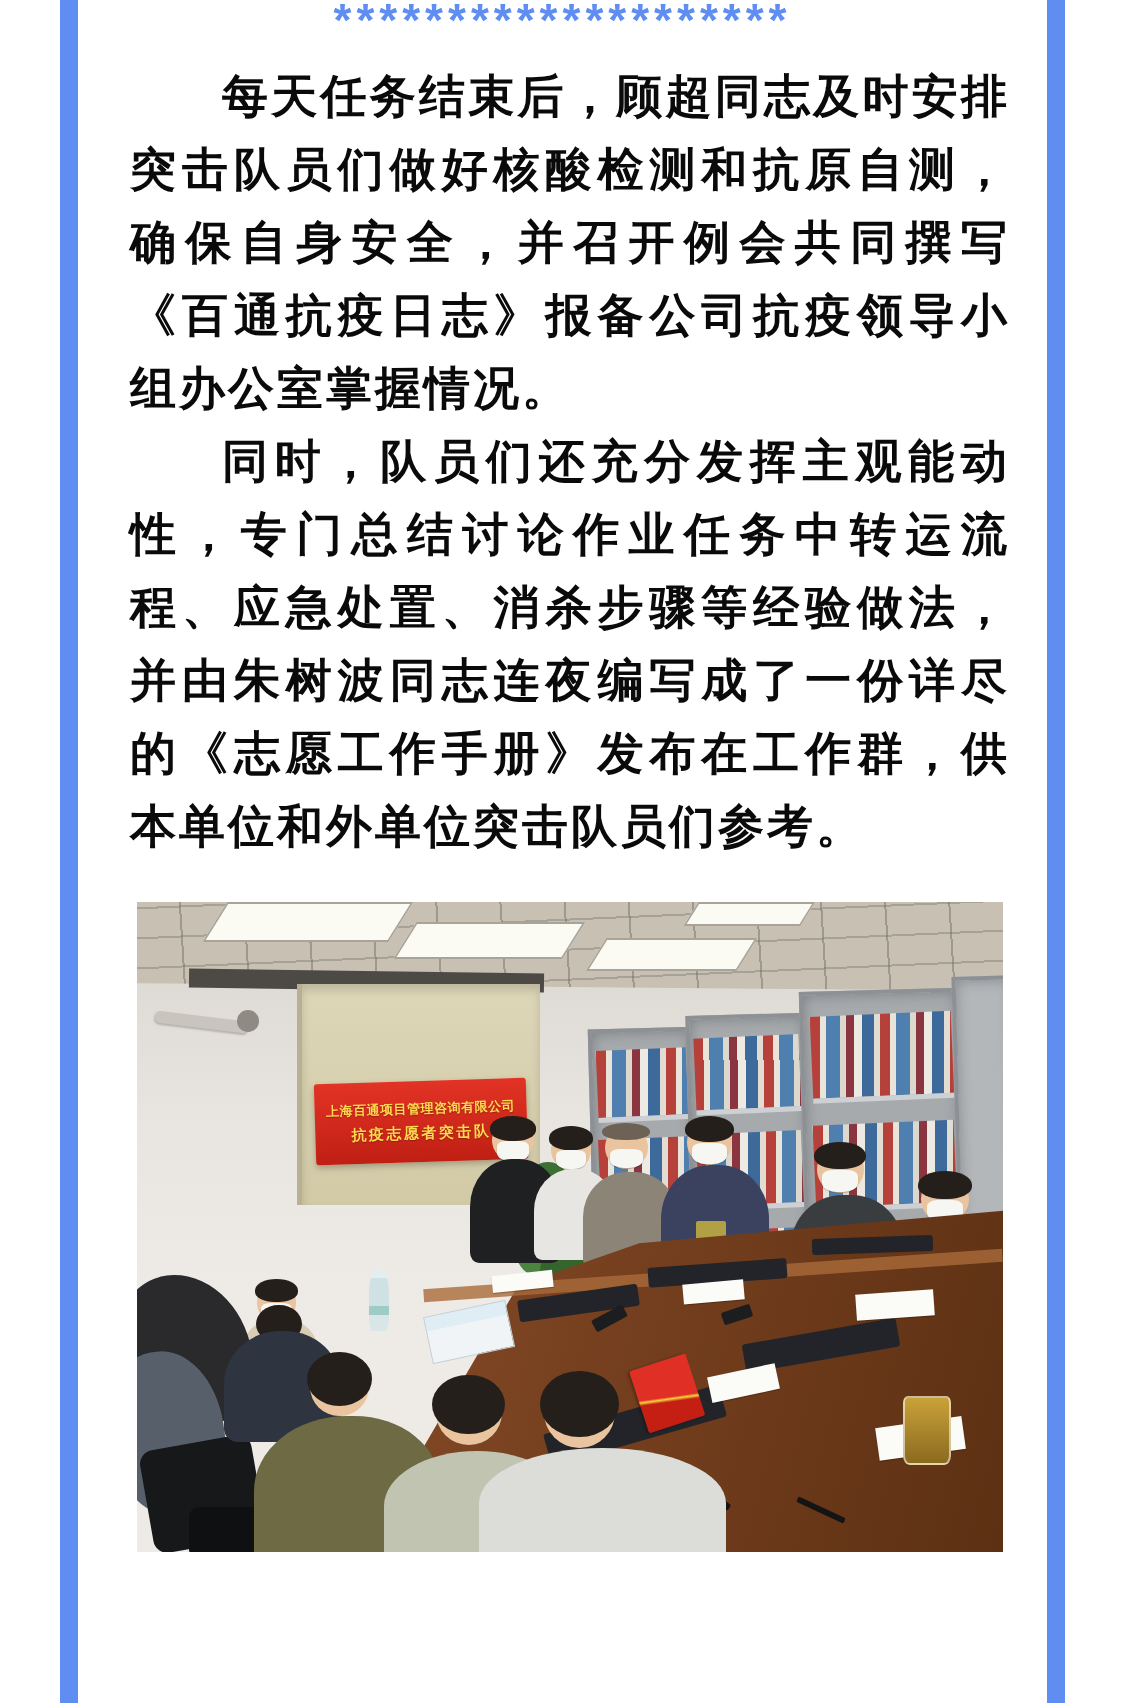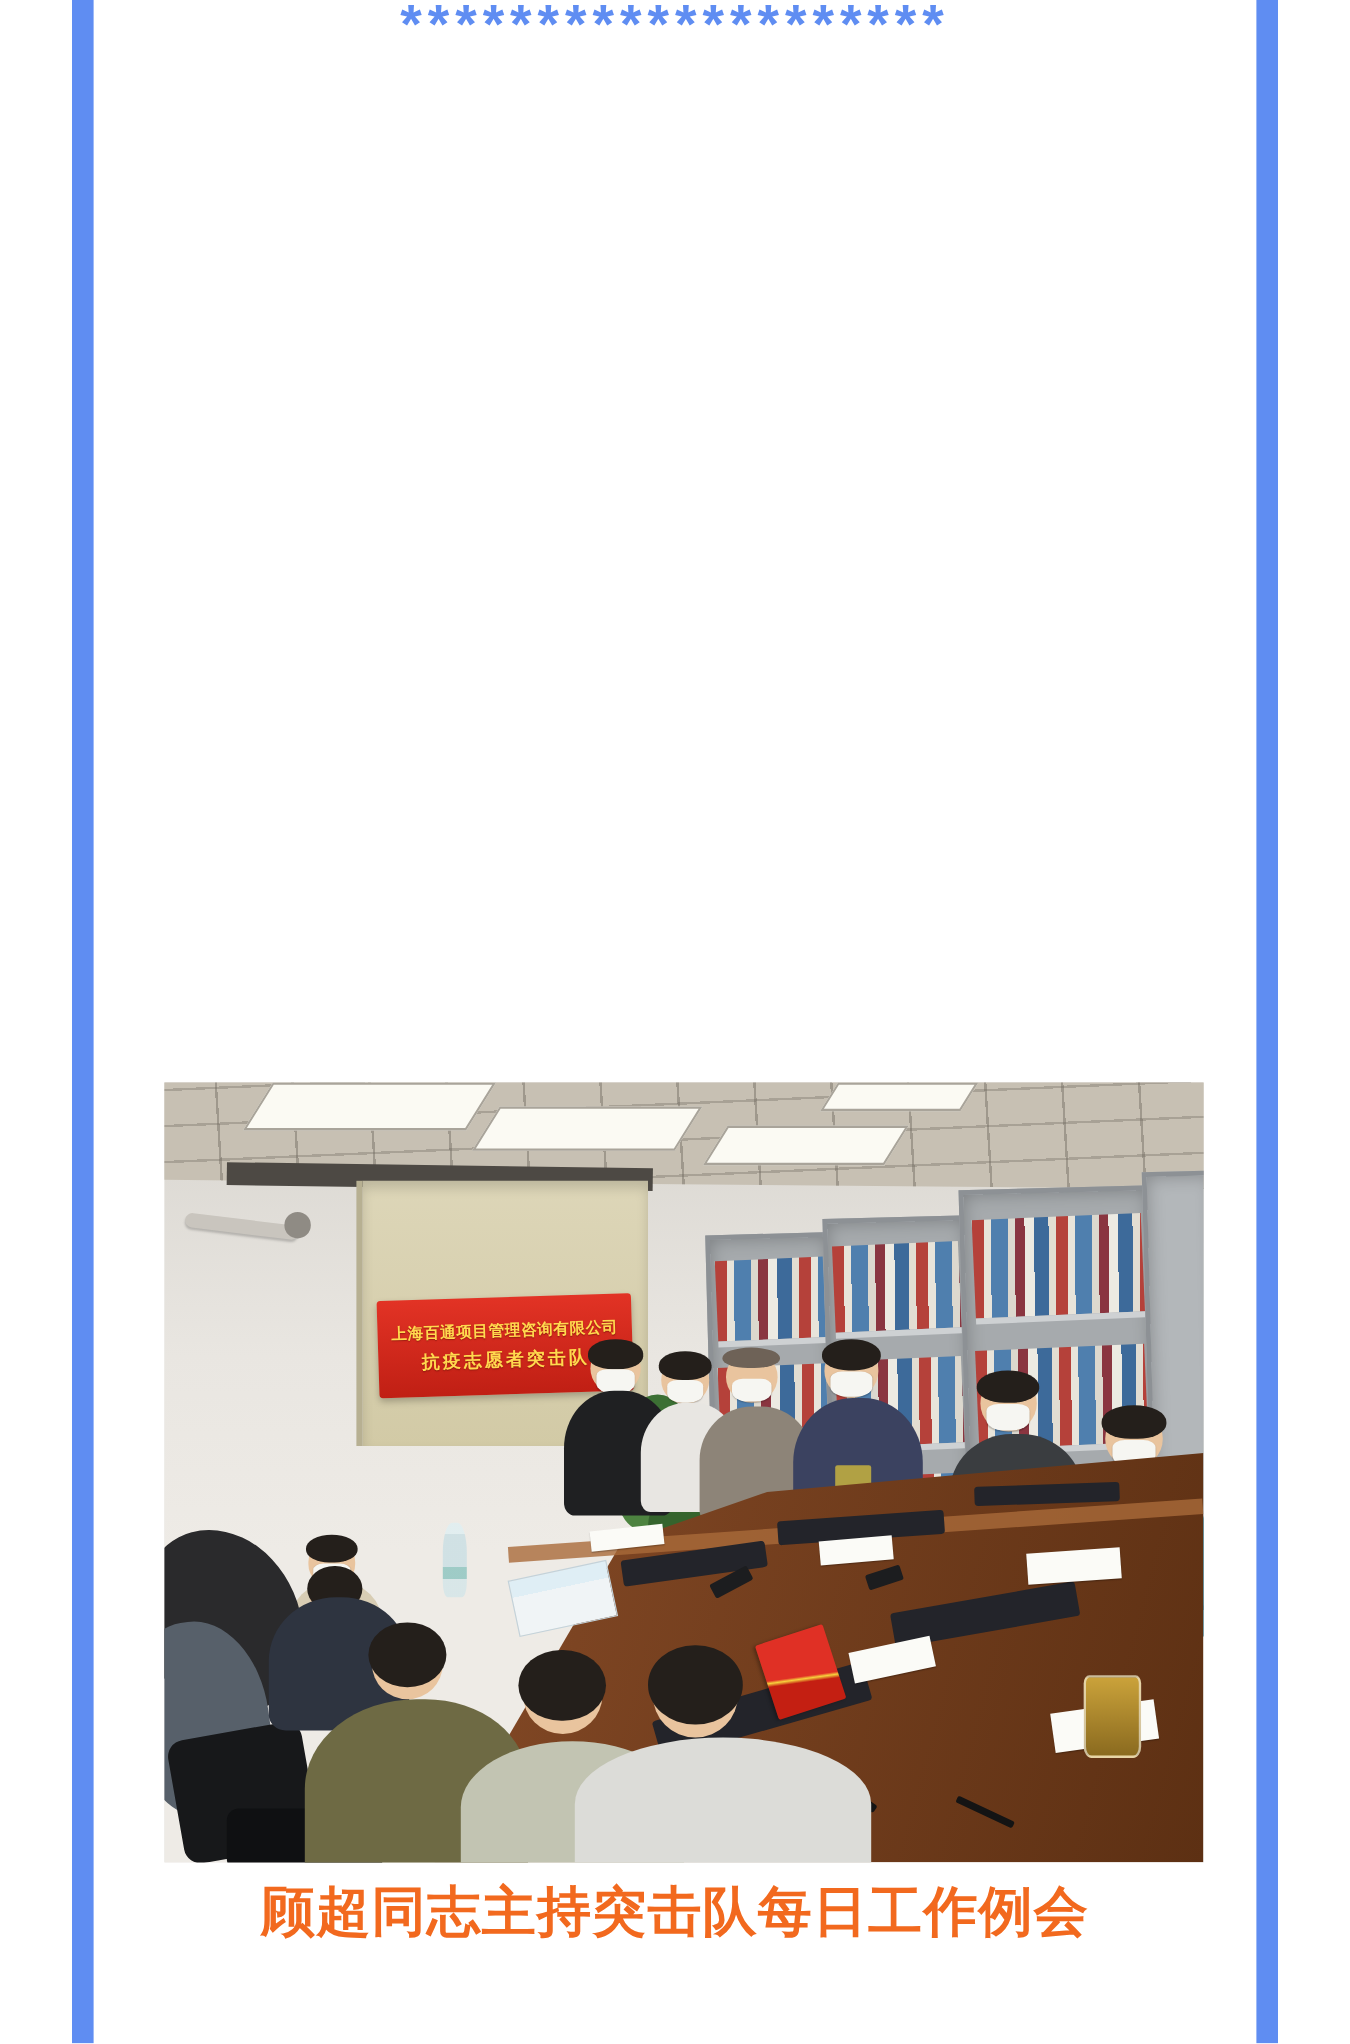--- a/index.html
+++ b/index.html
@@ -182,20 +182,24 @@
 </style>
 </head>
 <body>
 
 <div class="page">
   <div class="bar bar-left"></div>
   <div class="bar bar-right"></div>
 
   <div class="asterisks">********************</div>
 
+  <div class="article">
+    <p>每天任务结束后，顾超同志及时安排突击队员们做好核酸检测和抗原自测，确保自身安全，并召开例会共同撰写《百通抗疫日志》报备公司抗疫领导小组办公室掌握情况。</p>
+    <p>同时，队员们还充分发挥主观能动性，专门总结讨论作业任务中转运流程、应急处置、消杀步骤等经验做法，并由朱树波同志连夜编写成了一份详尽的《志愿工作手册》发布在工作群，供本单位和外单位突击队员们参考。</p>
+  </div>
 
   <div class="photo">
     <div class="ph-wall"></div>
     <div class="ph-ceiling"></div>
     <div class="ph-light ph-light1"></div>
     <div class="ph-light ph-light2"></div>
     <div class="ph-light ph-light3"></div>
     <div class="ph-light ph-light4"></div>
     <div class="ph-housing"></div>
     <div class="ph-pipe"></div>
@@ -278,14 +282,13 @@
     <div class="hd hd-back g-navyh"></div>
     <div class="bd g-navyb"></div>
     <div class="hd hd-back g-olvh"></div>
     <div class="bd g-olvb"></div>
     <div class="hd hd-back g-grnh"></div>
     <div class="bd g-grnb"></div>
     <div class="hd hd-back g-whth"></div>
     <div class="bd g-whtb"></div>
   </div>
 
-  <div class="caption">顾超同志主持突击队每日工作例会</div>
 </div>
 
 </body></html>

